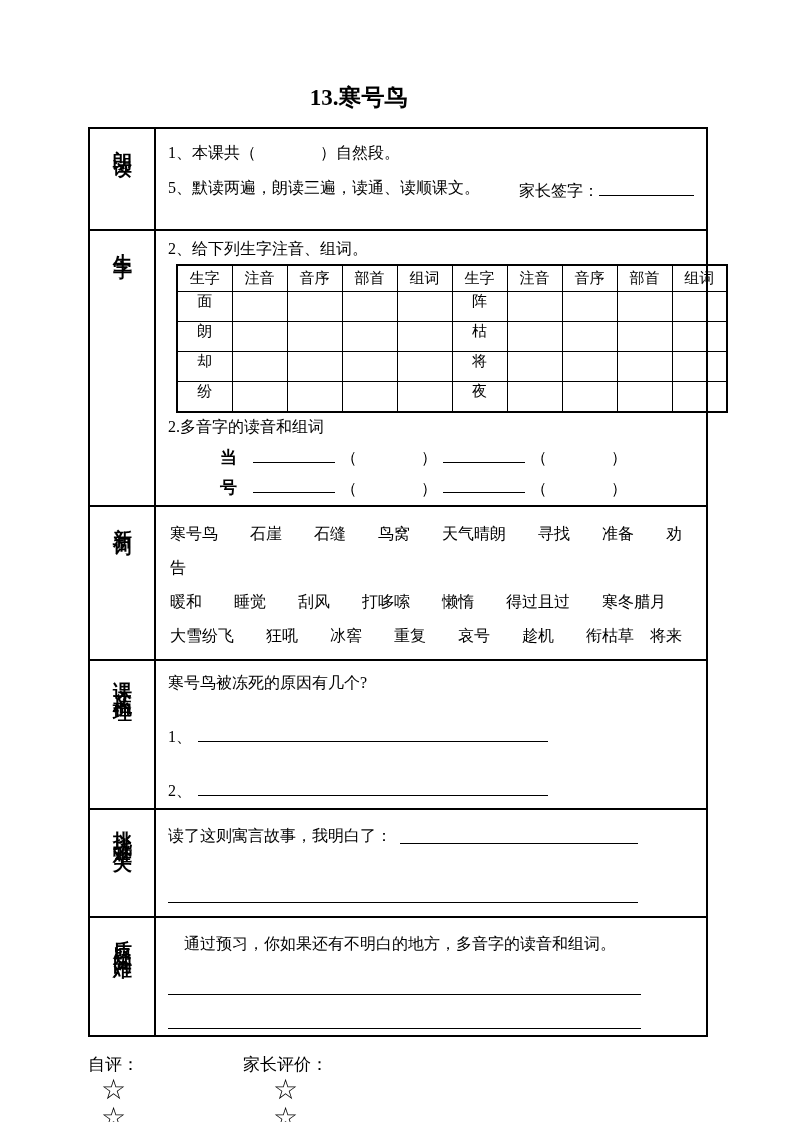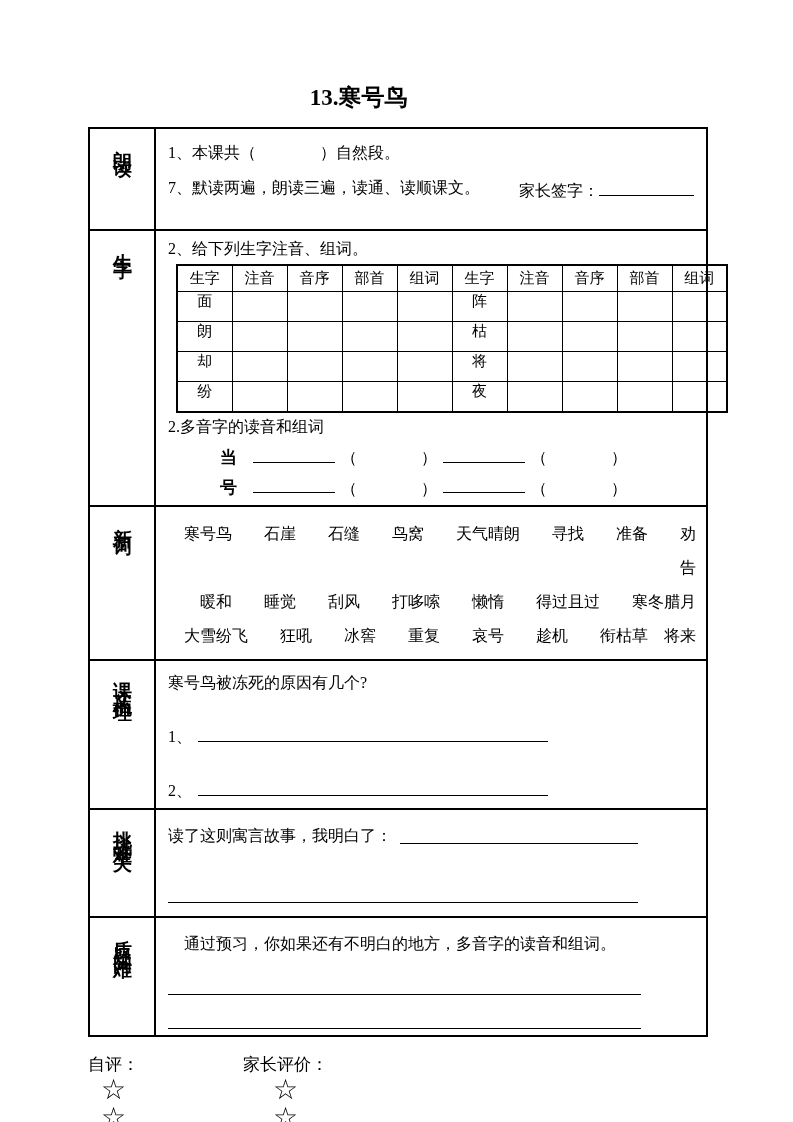--- a/index.html
+++ b/index.html
@@ -99,21 +99,21 @@
   <table class="main-table">
 
     <tbody>
         <tr>
       <td class="label-cell">
         <span class="vlabel">朗读</span>
       </td>
       <td style="height:88px;">
         <div class="r1-line1">1、本课共（　　　　）自然段。</div>
         <div class="r1-line2">
-          <span>7、默读两遍，朗读三遍，读通、读顺课文。</span>
+          <span>5、默读两遍，朗读三遍，读通、读顺课文。</span>
           <span class="sign-wrap">
             <span>家长签字：</span><span class="blank w95"></span>
           </span>
         </div>
       </td>
     </tr>
 
     <tr>
       <td class="label-cell">
         <span class="vlabel">生字</span>
@@ -191,21 +191,21 @@
         <div class="poly-line">
           <span class="poly-char">号</span><span class="blank w82"></span><span>（　　　　）</span><span class="blank w82"></span><span>（　　　　）</span>
         </div>
       </td>
     </tr>
 
     <tr>
       <td class="label-cell">
         <span class="vlabel">新词</span>
       </td>
-      <td class="xinci-cell" style="height:97px;text-align:right;">
+      <td class="xinci-cell" style="height:97px;">
         <div class="words-line">寒号鸟　　石崖　　石缝　　鸟窝　　天气晴朗　　寻找　　准备　　劝告</div>
         <div class="words-line">暖和　　睡觉　　刮风　　打哆嗦　　懒惰　　得过且过　　寒冬腊月</div>
         <div class="words-line">大雪纷飞　　狂吼　　冰窖　　重复　　哀号　　趁机　　衔枯草　将来</div>
       </td>
     </tr>
 
     <tr>
       <td class="label-cell">
         <span class="vlabel">课文梳理</span>
       </td>

